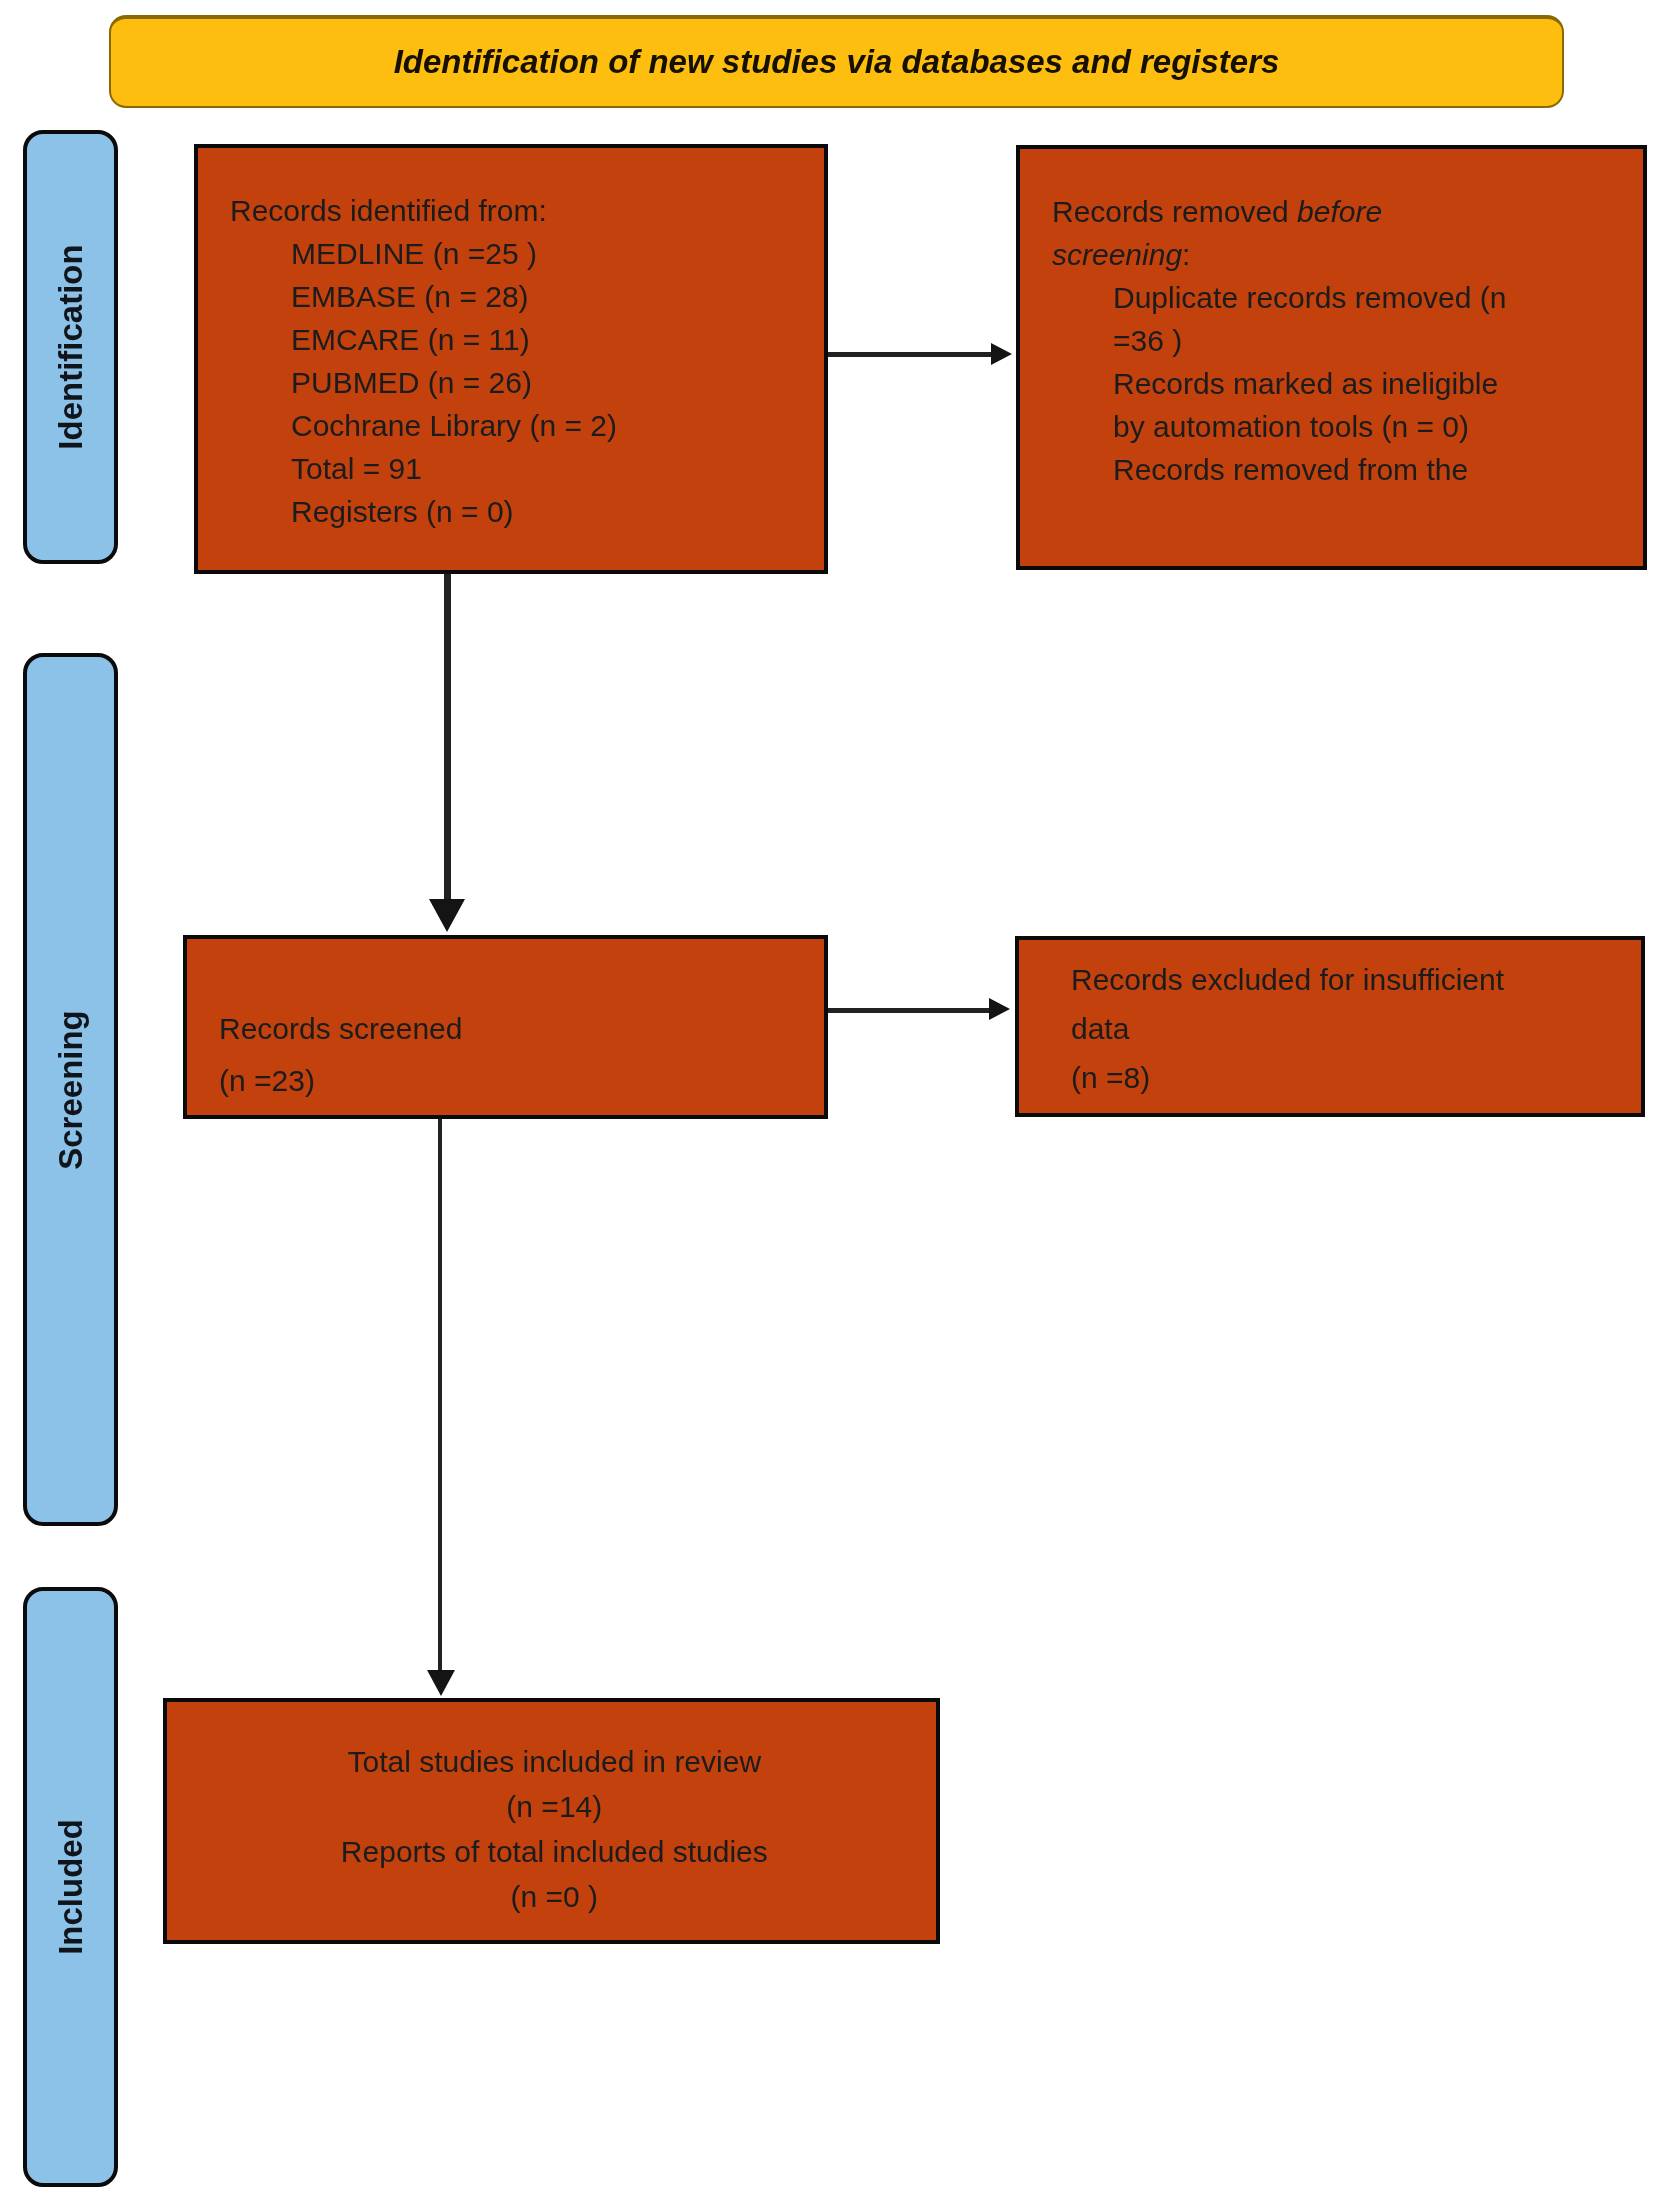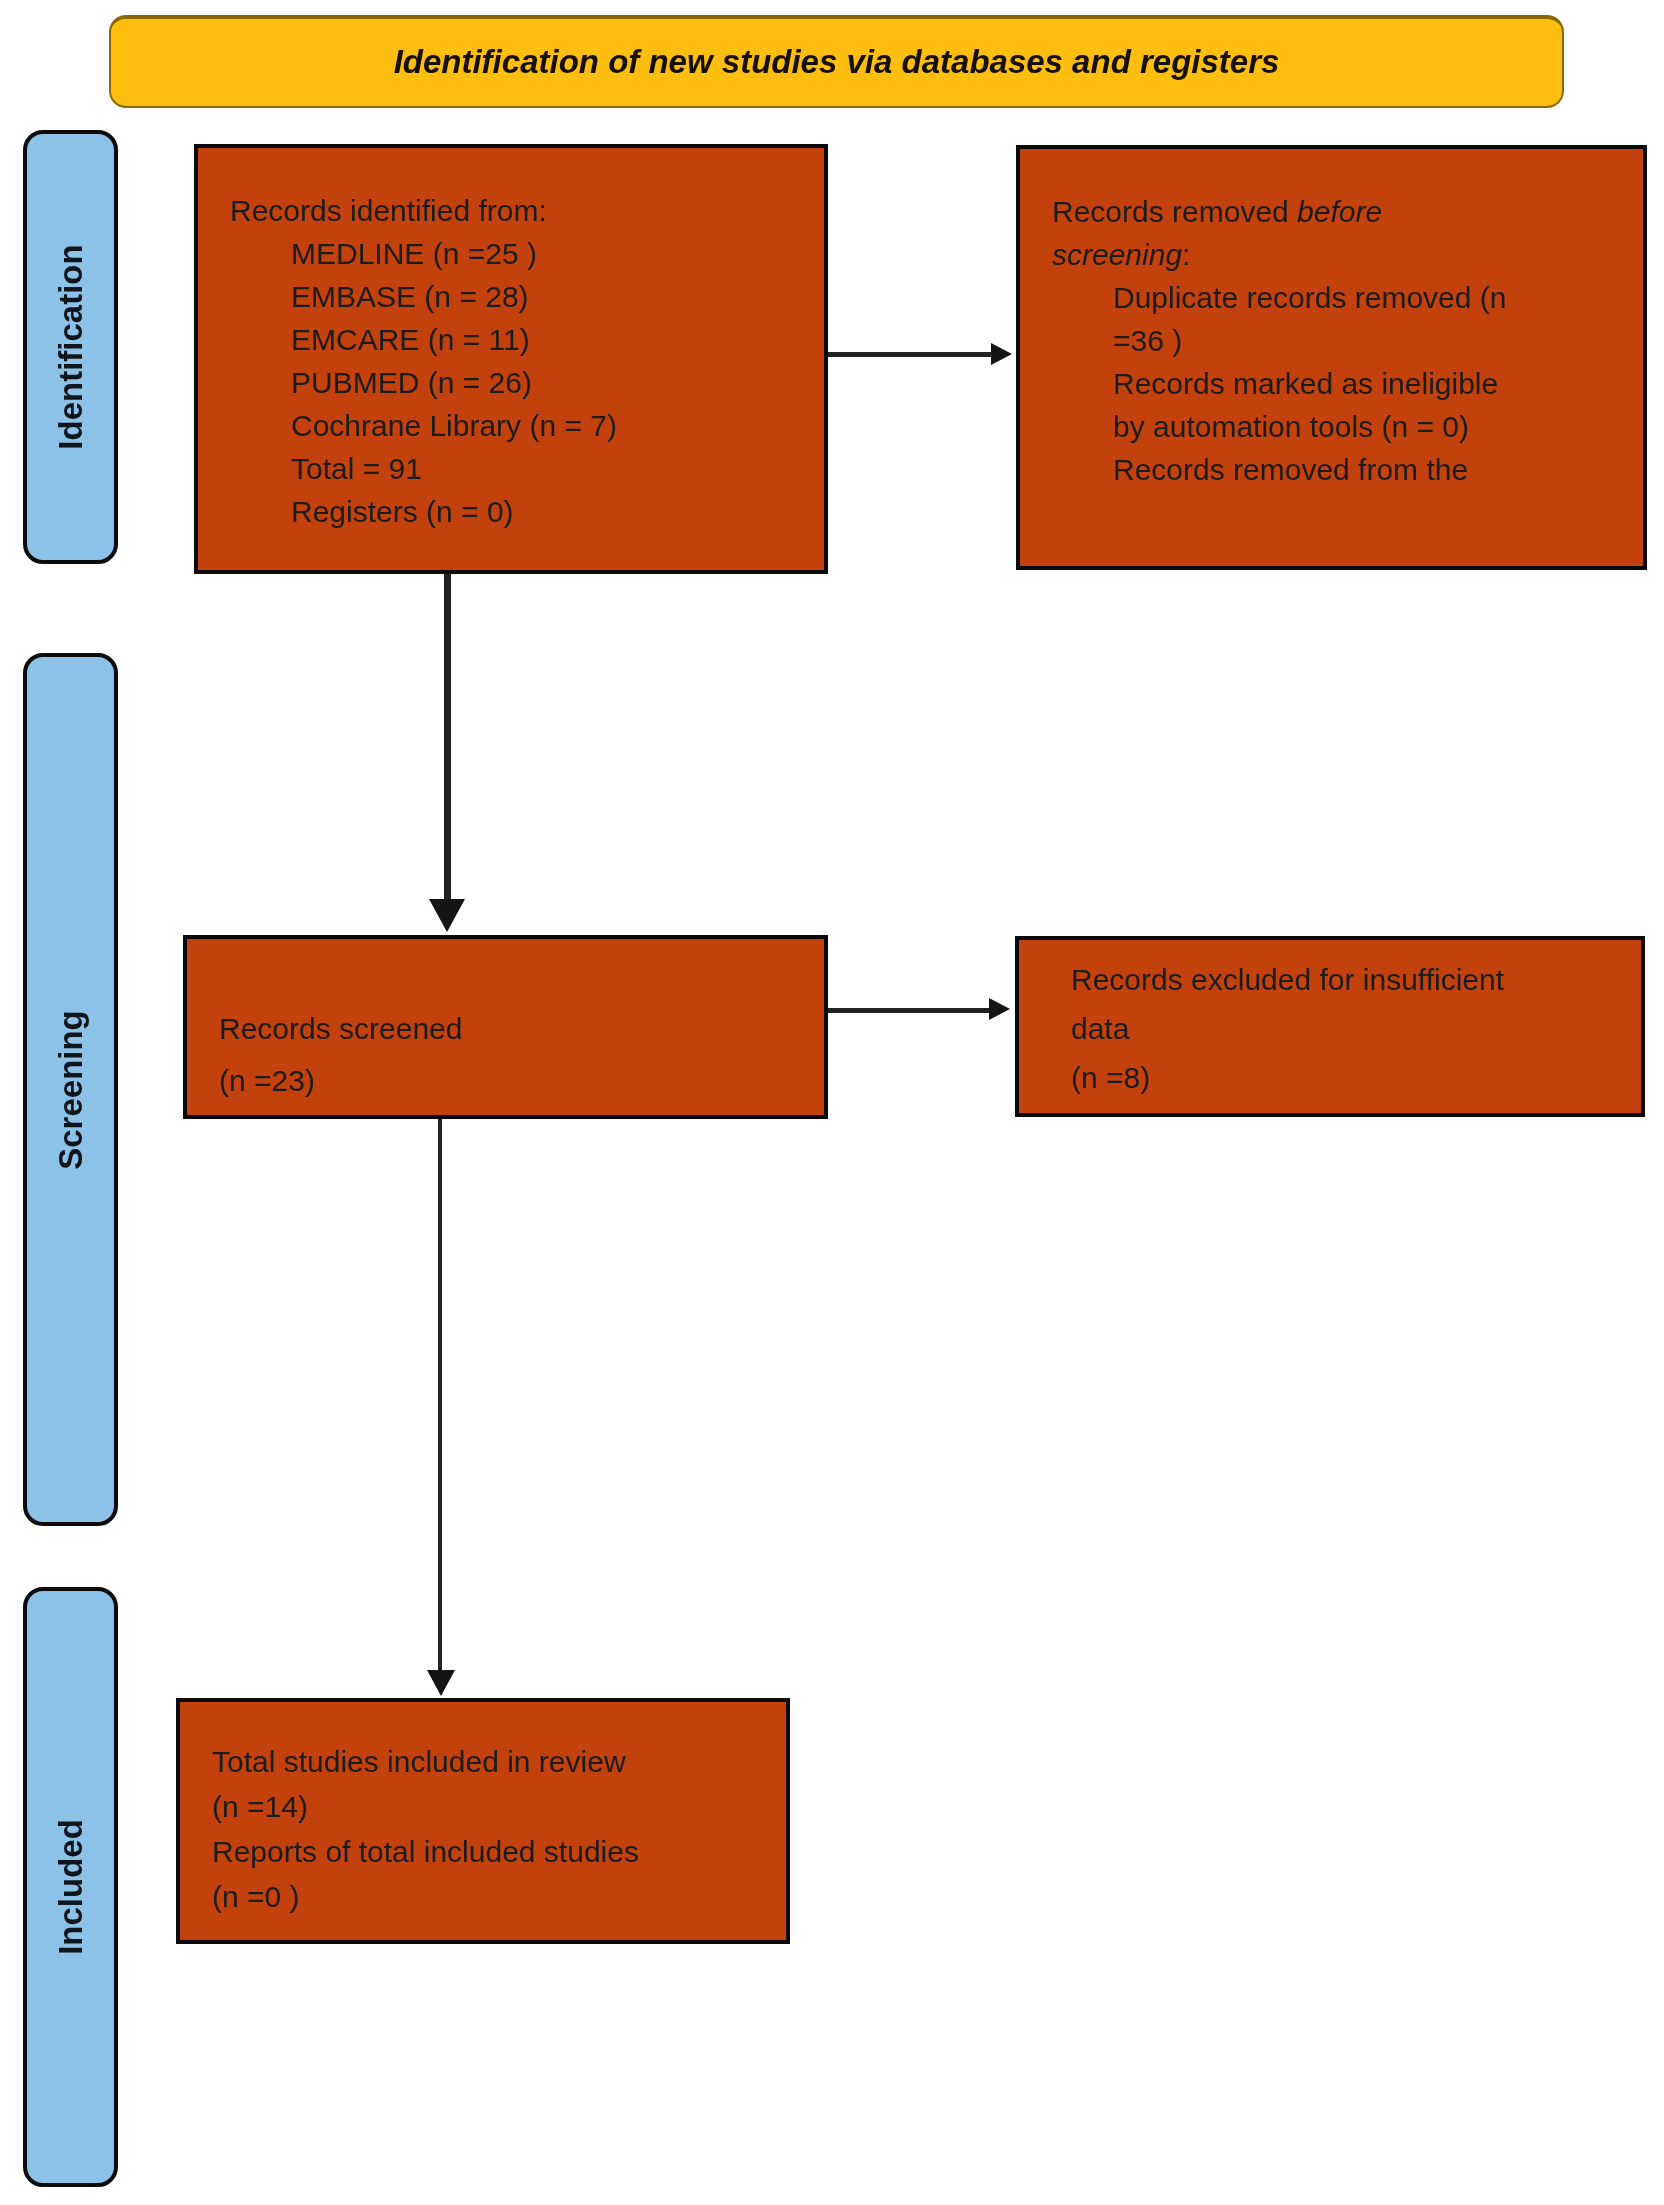--- a/index.html
+++ b/index.html
@@ -59,21 +59,21 @@
   .line { white-space: pre-wrap; }
   .line.indent { margin-left: 61px; }
   .it { font-style: italic; }
 
   .box-identified { left: 194px;  top: 144px;  width: 634px; height: 430px; }
   .box-removed    { left: 1016px; top: 145px;  width: 631px; height: 425px; }
   .box-screened   { left: 183px;  top: 935px; width: 645px; height: 184px; }
   .box-screened .inner { padding-top: 64px; line-height: 52px; }
   .box-excluded   { left: 1015px; top: 936px; width: 630px; height: 181px; }
   .box-excluded .inner { padding-top: 15px; line-height: 49px; margin-left: 20px; }
-  .box-included   { left: 176px;  top: 1698px; width: 614px; height: 246px; }
+  .box-included   { left: 163px;  top: 1698px; width: 777px; height: 246px; text-align: center; }
   .box-included .inner { padding-top: 37px; line-height: 45px; }
 
   
   .hline, .vline { position: absolute; background: #222222; }
   .hline { height: 4.6px; }
   .vline-thick { width: 6.6px; }
   .vline-thin  { width: 4px; }
   .arr { position: absolute; width: 0; height: 0; }
   .arr-right {
     border-top: 11.2px solid transparent;
@@ -110,21 +110,21 @@
     <span class="rot">Included</span>
   </div>
 
   <div class="pbox box-identified">
     <div class="inner">
       <div class="line">Records identified from:</div>
       <div class="line indent">MEDLINE (n =25 )</div>
       <div class="line indent">EMBASE (n = 28)</div>
       <div class="line indent">EMCARE (n = 11)</div>
       <div class="line indent">PUBMED (n = 26)</div>
-      <div class="line indent">Cochrane Library (n = 7)</div>
+      <div class="line indent">Cochrane Library (n = 2)</div>
       <div class="line indent">Total = 91</div>
       <div class="line indent">Registers (n = 0)</div>
     </div>
   </div>
 
   <div class="pbox box-removed">
     <div class="inner">
       <div class="line"><span>Records removed </span><span class="it">before</span></div>
       <div class="line"><span class="it">screening</span><span>:</span></div>
       <div class="line indent">Duplicate records removed (n</div>

